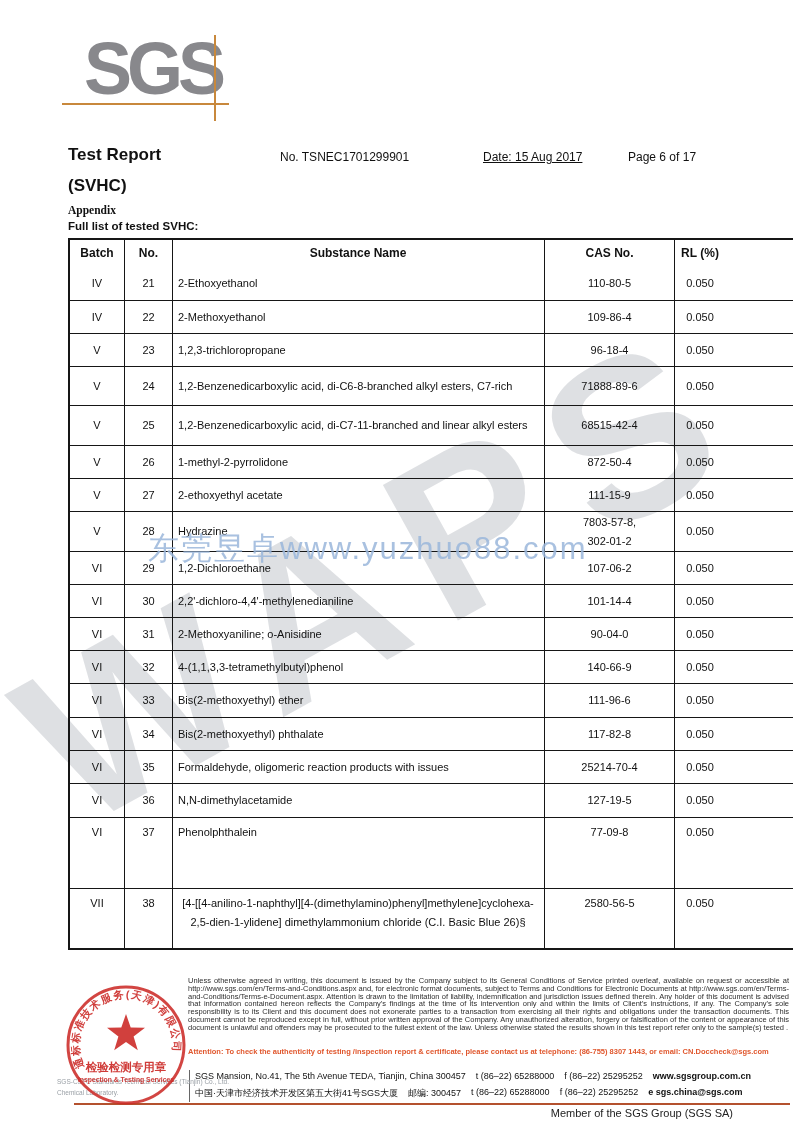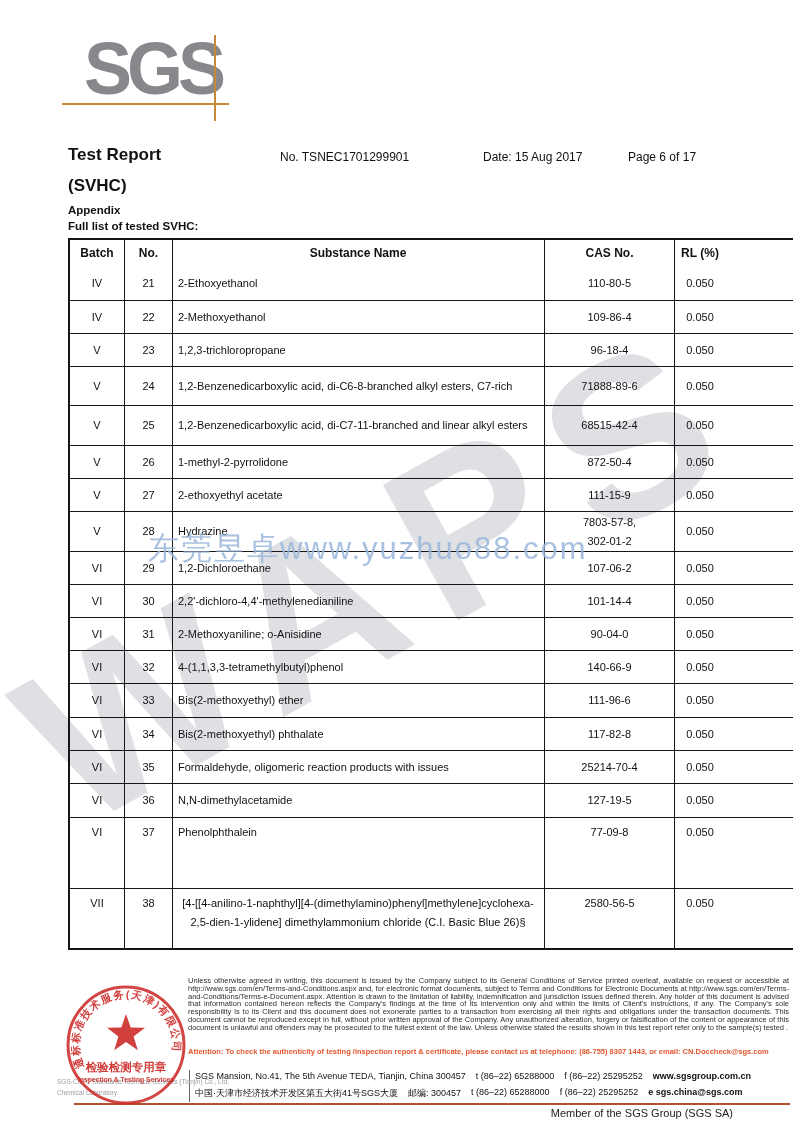--- a/index.html
+++ b/index.html
@@ -10,22 +10,22 @@
   
   .logo-text { position:absolute; left:84px; top:36px; font-size:72px; font-weight:bold;
                letter-spacing:-5px; line-height:64px; color:#88888c; transform:scaleY(1.02); }
   .logo-hline { position:absolute; left:62px; top:103px; width:167px; height:2px; background:#c8883c; }
   .logo-vline { position:absolute; left:214px; top:35px; width:2px; height:86px; background:#c8883c; }
 
   
   .title1 { position:absolute; left:68px; top:145px; font-size:17px; font-weight:bold; }
   .title2 { position:absolute; left:68px; top:176px; font-size:17px; font-weight:bold; }
   .hmeta  { position:absolute; top:150px; font-size:12px; }
-  .report-no { left:280px; } .report-date { left:483px; } .report-page { left:628px; }
-  .appendix { position:absolute; left:68px; top:204px; font-size:11.5px; font-weight:bold; }
+  .report-no { left:280px; } .report-date { left:483px;text-decoration:underline; } .report-page { left:628px; }
+  .appendix { position:absolute; left:68px; top:204px; font-size:11.5px; font-weight:bold;font-family:Liberation Serif, serif; }
   .fulllist { position:absolute; left:68px; top:220px; font-size:11.5px; font-weight:bold; }
 
   
   .wm-diag { position:absolute; left:380px; top:575px; transform:translate(-50%,-50%) rotate(-29deg);
              font-size:225px; font-weight:bold; letter-spacing:28px; color:rgba(168,174,181,0.38);
              white-space:nowrap; z-index:1; pointer-events:none; }
   .wm-blue { position:absolute; left:148px; top:528px; font-size:31px; letter-spacing:2px;
              color:rgba(154,182,218,0.85); z-index:3; white-space:nowrap; pointer-events:none; }
 
   

